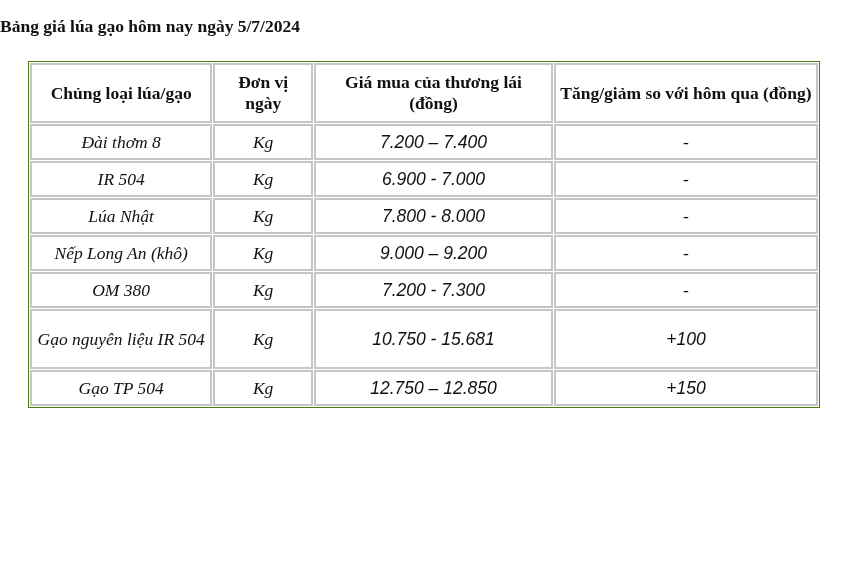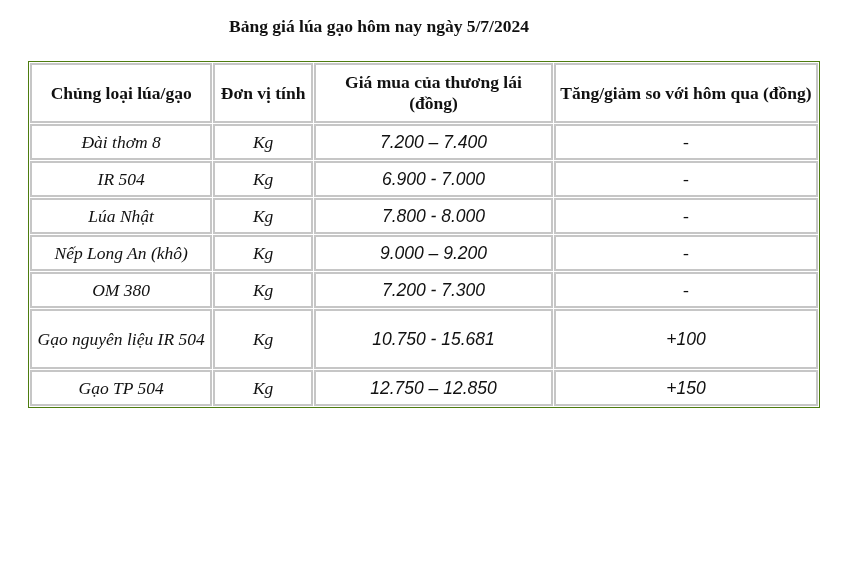--- a/index.html
+++ b/index.html
@@ -12,21 +12,20 @@
       height: 585px;
       position: relative;
       font-family: "Liberation Serif", "DejaVu Serif", serif;
       color: #111111;
     }
     .title {
       position: absolute;
       top: 14px;
       left: 0;
       width: 758px;
-      text-align: center;
       font-weight: bold;
       font-size: 17.5px;
       line-height: 24px;
     }
     table.price-table {
       position: absolute;
       left: 28px;
       top: 61px;
       width: 792px;
       border-collapse: separate;
@@ -72,21 +71,21 @@
 <table class="price-table">
   <colgroup>
     <col class="c1">
       <col class="c2">
       <col class="c3">
       <col class="c4">
   </colgroup>
   <thead>
     <tr>
       <th>Chủng loại lúa/gạo</th>
-      <th>Đơn vị tính</th>
+      <th>Đơn vị ngày</th>
       <th>Giá mua của thương lái (đồng)</th>
       <th>Tăng/giảm so với hôm qua (đồng)</th>
     </tr>
   </thead>
   <tbody>
     <tr>
       <td>Đài thơm 8</td>
       <td>Kg</td>
       <td class="num">7.200 – 7.400</td>
       <td>-</td>

